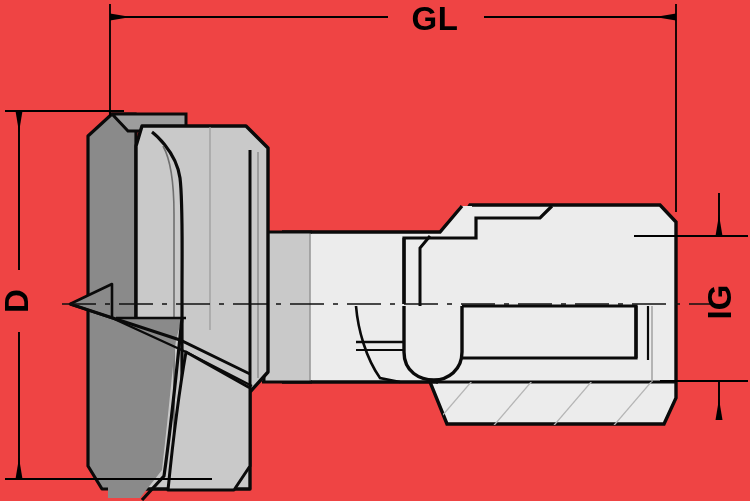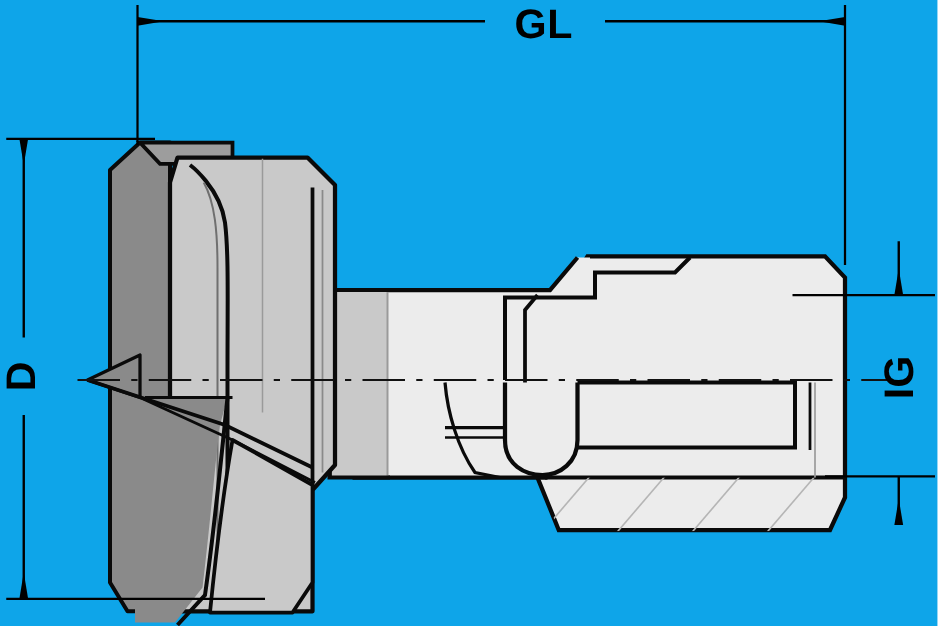--- a/index.html
+++ b/index.html
@@ -8,21 +8,21 @@
     padding: 0;
     background: #ffffff;
   }
   body {
     font-family: "Liberation Sans", sans-serif;
   }
   #drawing-root {
     position: relative;
     width: 750px;
     height: 501px;
-    background: #0ea5e9;
+    background: #ef4444;
     overflow: hidden;
   }
   #drawing-svg {
     display: block;
     width: 750px;
     height: 501px;
   }
   .dim-label {
     font-family: "Liberation Sans", sans-serif;
     font-size: 33px;

